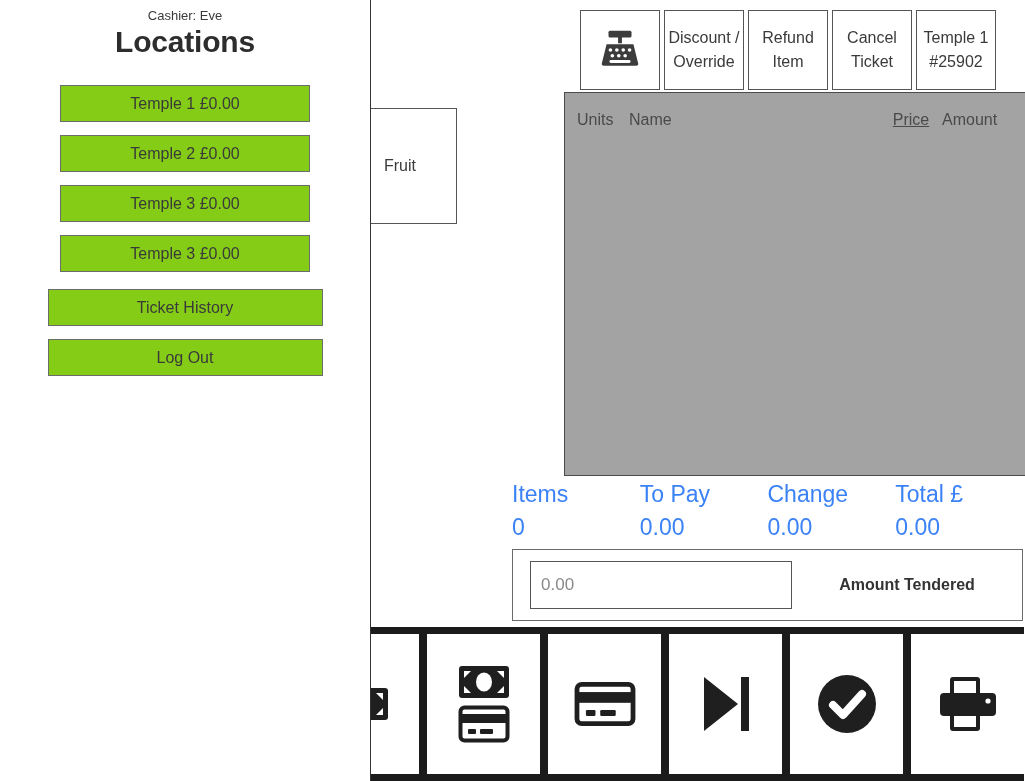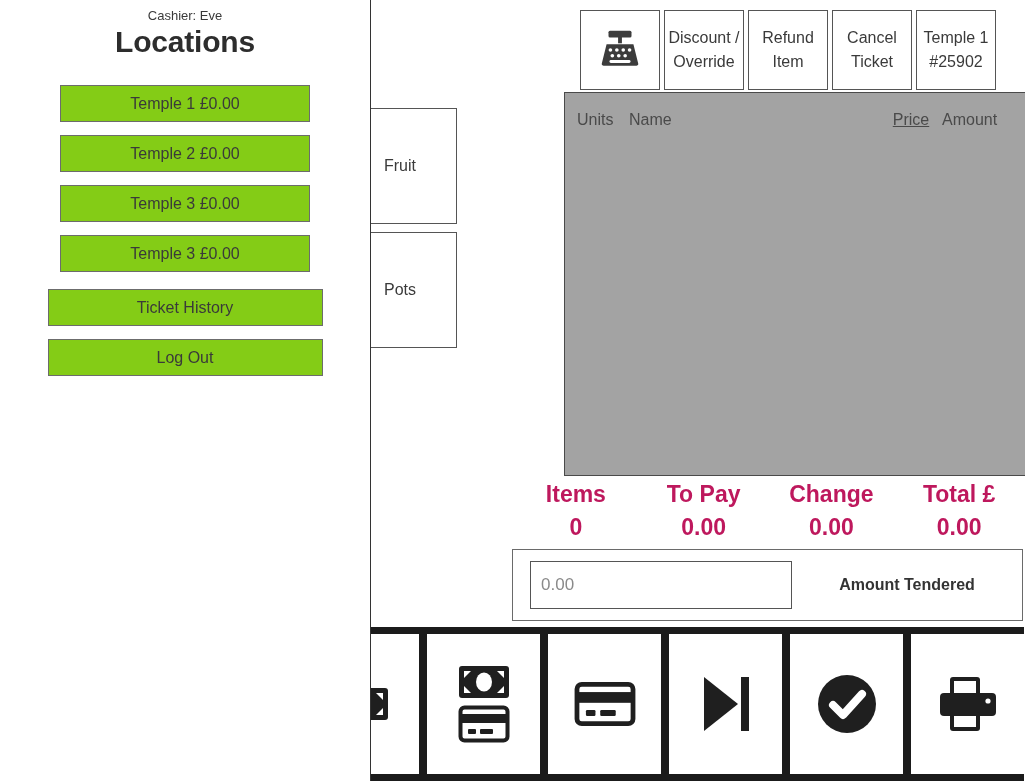--- a/index.html
+++ b/index.html
@@ -137,24 +137,24 @@
   .totals {
     position: absolute;
     left: 512px;
     top: 478px;
     width: 511px;
     display: flex;
     z-index: 4;
   }
   .total-cell {
     flex: 1;
-    text-align: center;
-    font-weight: bold;
+    text-align: left;
+    font-weight: normal;
     font-size: 23px;
-    color: #be185d;
+    color: #3b82f6;
     line-height: 1.42;
   }
   .total-cell .tc-val { display: block; }
 
   
   .tender-box {
     position: absolute;
     left: 512px;
     top: 549px;
     width: 511px;
@@ -222,23 +222,20 @@
       <div class="cat-btn">
         <span>Cold Drinks</span>
       </div>
       <div class="cat-btn">
         <span>Fruit</span>
       </div>
     </div>
     <div class="cat-row">
       <div class="cat-btn">
         <span>Hot and Nadina</span>
-      </div>
-      <div class="cat-btn">
-        <span>Pots</span>
       </div>
     </div>
   </div>
 
   <div class="top-toolbar">
     <div class="tb-btn icon-cell">
       <span>
         <svg width="46" height="46" viewBox="0 0 48 48" fill="#3c3c3c">
           <rect x="12" y="4" width="24" height="7" rx="1.6"></rect>
           <rect x="22" y="10" width="4" height="7"></rect>

